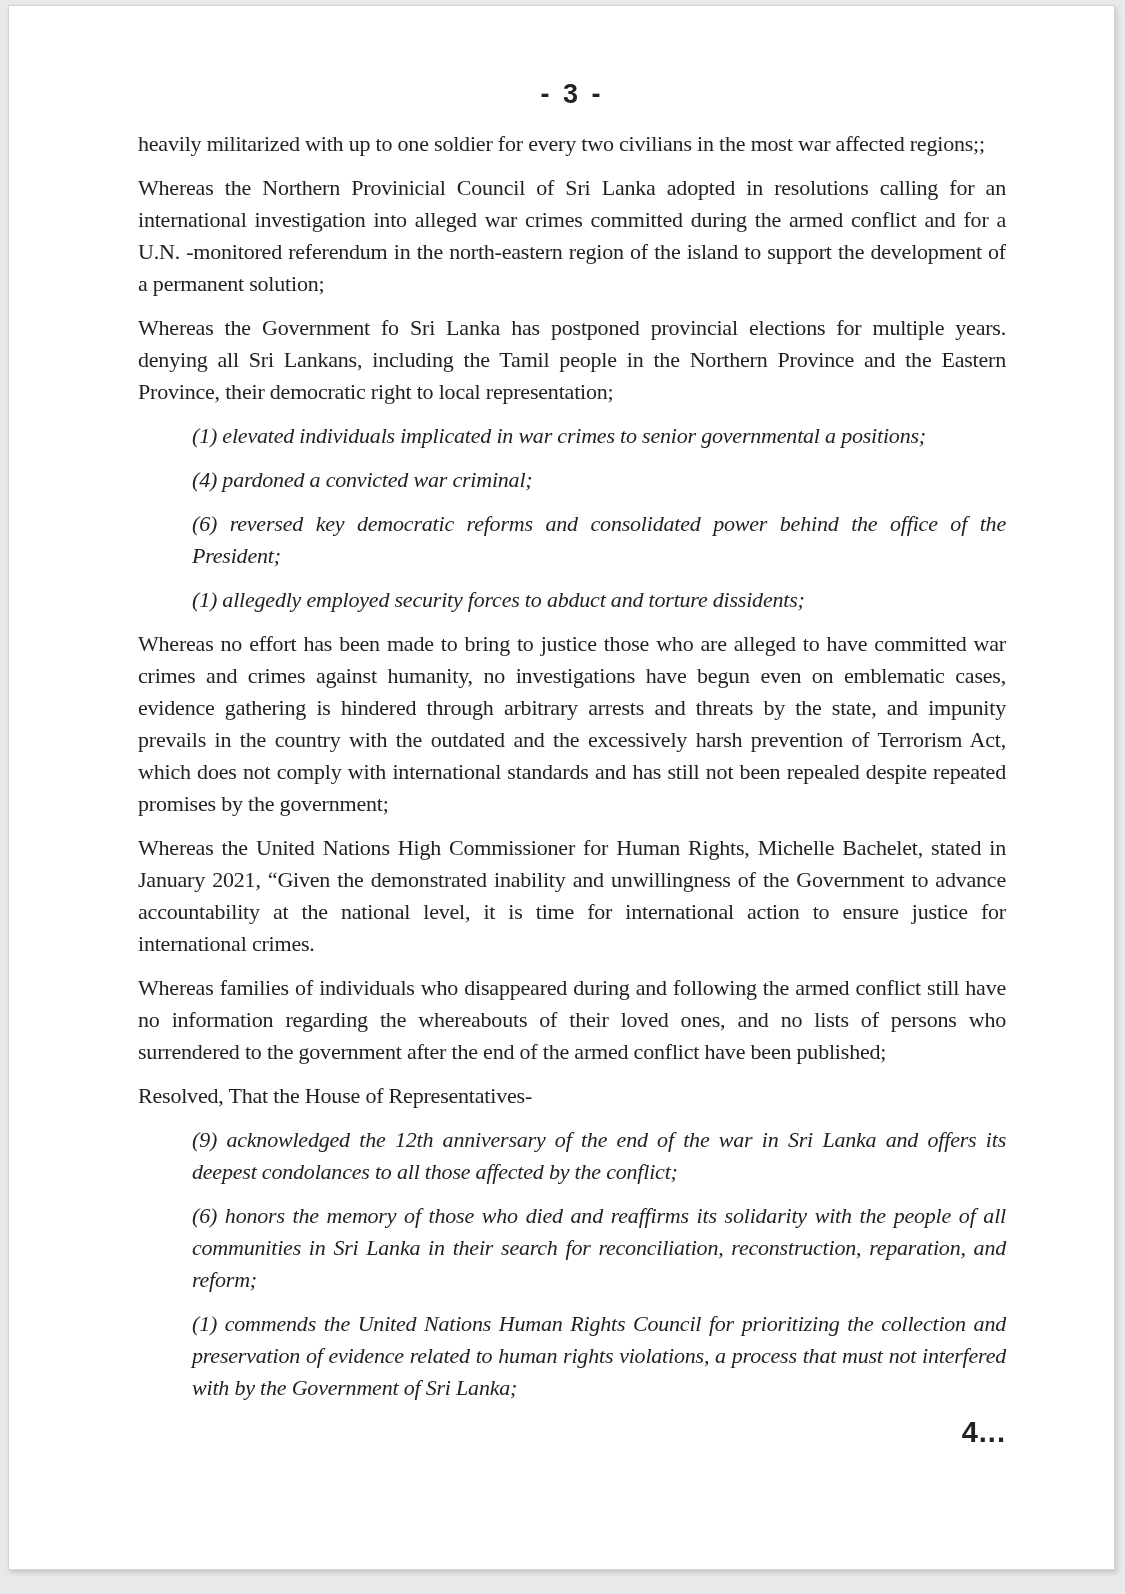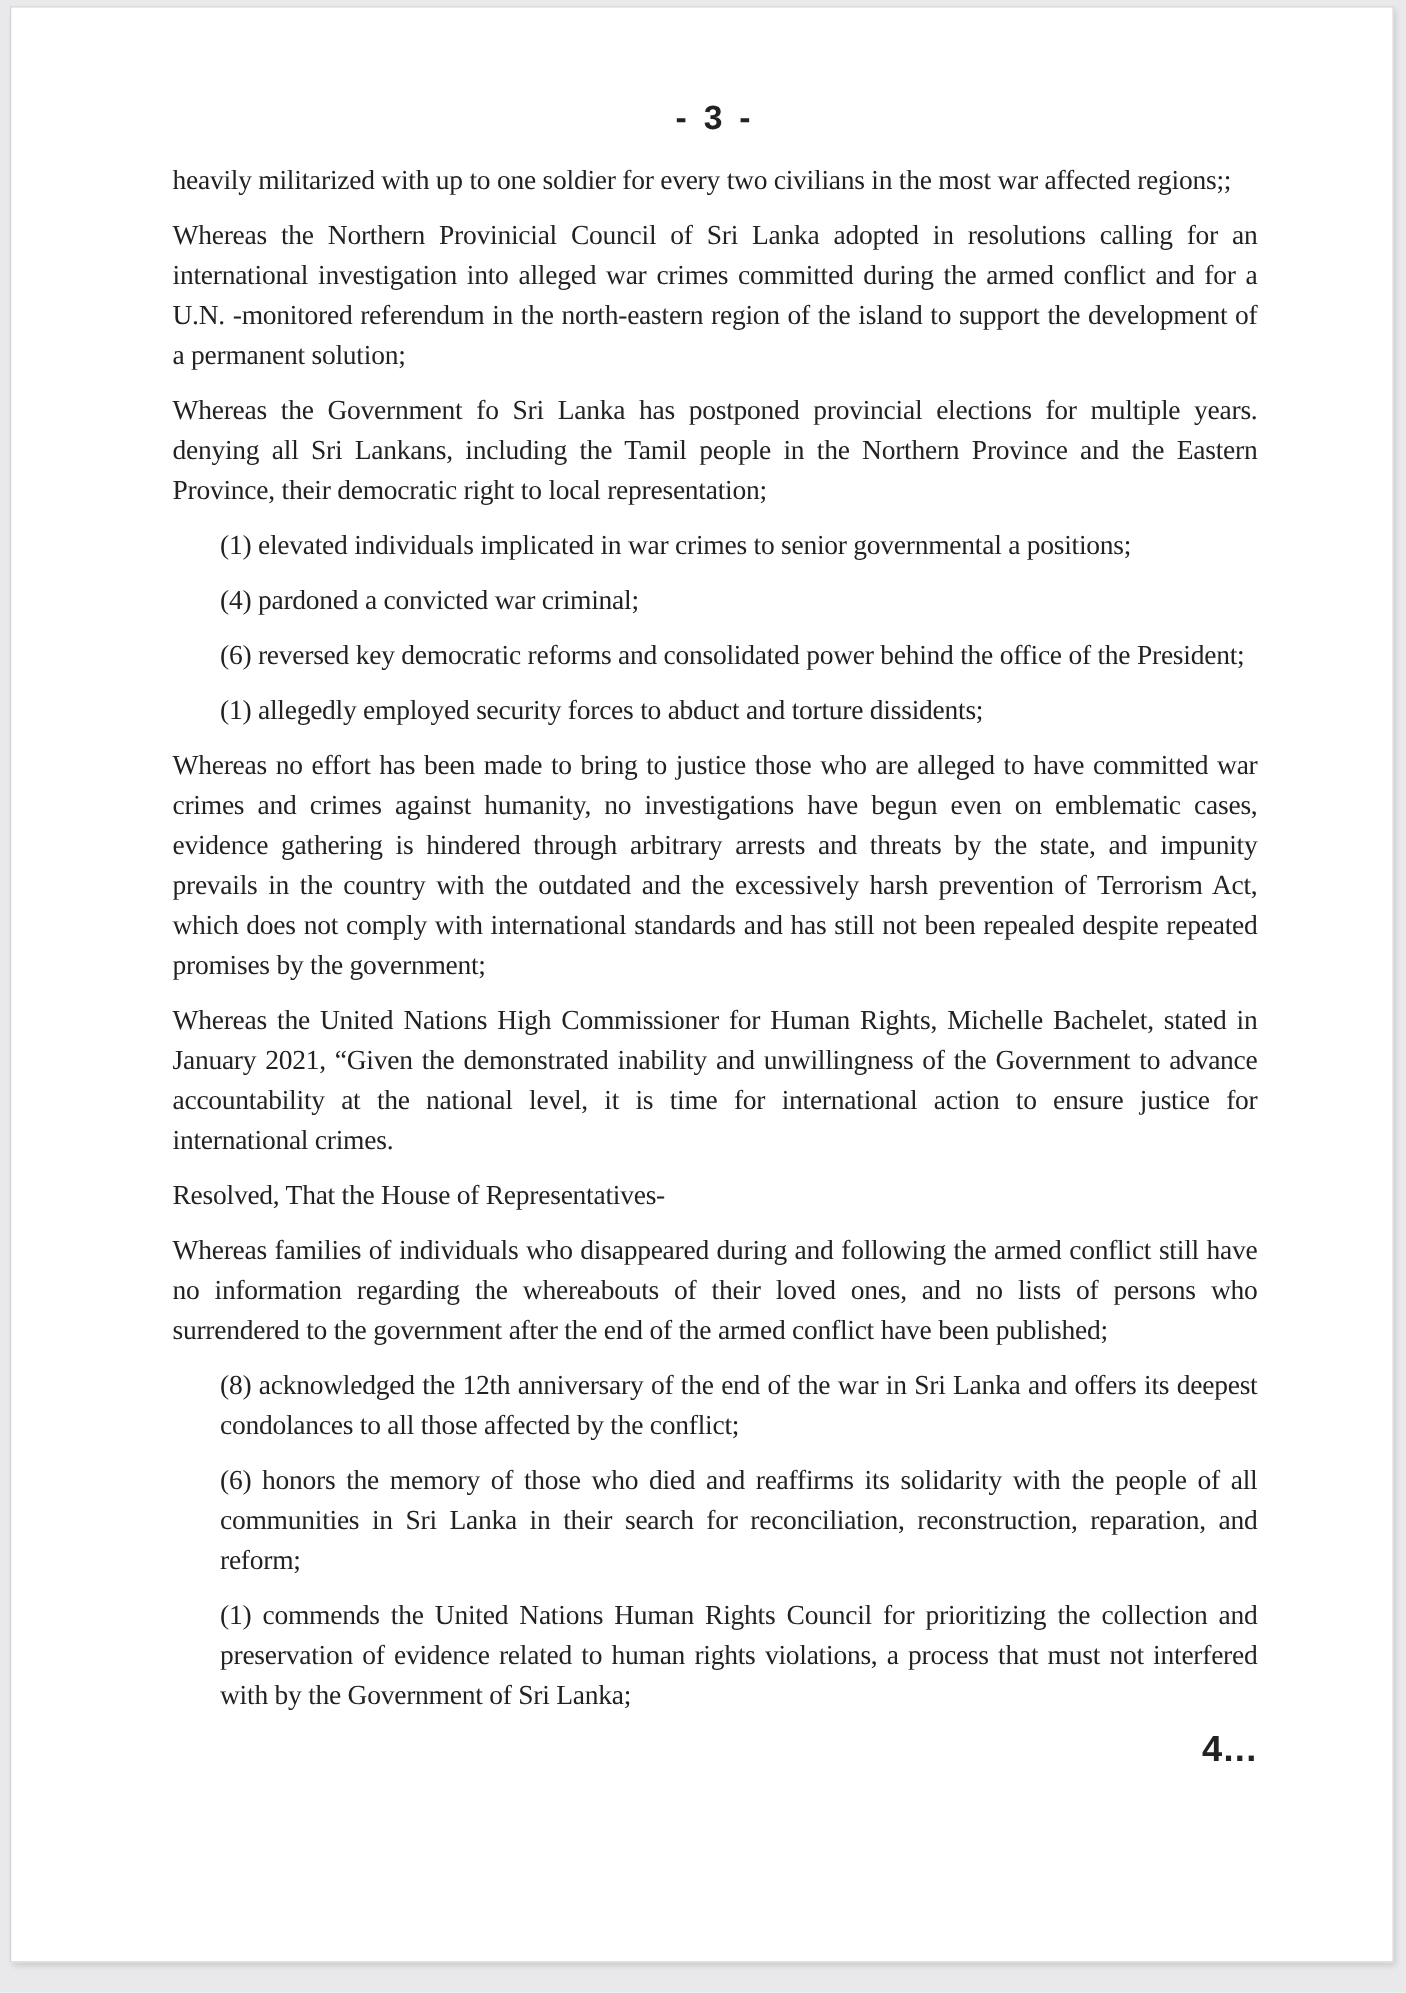--- a/index.html
+++ b/index.html
@@ -43,21 +43,21 @@
     font-size: 27px;
     letter-spacing: 3px;
     text-align: center;
     margin-bottom: 18px;
   }
   .para {
     margin: 0 0 12px 0;
     text-align: justify;
   }
   .para.indent-a { }
-  .para.item     { margin-left: 38px; }
+  .para.item     { margin-left: 54px; font-style: italic; }
   .continuation {
     font-family: "Liberation Sans", "DejaVu Sans", sans-serif;
     font-weight: bold;
     font-size: 29px;
     text-align: right;
     margin-top: 4px;
     letter-spacing: 1px;
   }
 </style>
 </head>
@@ -80,25 +80,25 @@
     <p class="para item">(4) pardoned a convicted war criminal;</p>
 
     <p class="para item">(6) reversed key democratic reforms and consolidated power behind the office of the President;</p>
 
     <p class="para item">(1) allegedly employed security forces to abduct and torture dissidents;</p>
 
     <p class="para flush">Whereas no effort has been made to bring to justice those who are alleged to have committed war crimes and crimes against humanity, no investigations have begun even on emblematic cases, evidence gathering is hindered through arbitrary arrests and threats by the state, and impunity prevails in the country with the outdated and the excessively harsh prevention of Terrorism Act, which does not comply with international standards and has still not been repealed despite repeated promises by the government;</p>
 
     <p class="para flush">Whereas the United Nations High Commissioner for Human Rights, Michelle Bachelet, stated in January 2021, “Given the demonstrated inability and unwillingness of the Government to advance accountability at the national level, it is time for international action to ensure justice for international crimes.</p>
 
+    <p class="para flush">Whereas families of individuals who disappeared during and following the armed conflict still have no information regarding the whereabouts of their loved ones, and no lists of persons who surrendered to the government after the end of the armed conflict have been published;</p>
+
     <p class="para flush">Resolved, That the House of Representatives-</p>
 
-    <p class="para flush">Whereas families of individuals who disappeared during and following the armed conflict still have no information regarding the whereabouts of their loved ones, and no lists of persons who surrendered to the government after the end of the armed conflict have been published;</p>
-
-    <p class="para item">(8) acknowledged the 12th anniversary of the end of the war in Sri Lanka and offers its deepest condolances to all those affected by the conflict;</p>
+    <p class="para item">(9) acknowledged the 12th anniversary of the end of the war in Sri Lanka and offers its deepest condolances to all those affected by the conflict;</p>
 
     <p class="para item">(6) honors the memory of those who died and reaffirms its solidarity with the people of all communities in Sri Lanka in their search for reconciliation, reconstruction, reparation, and reform;</p>
 
     <p class="para item">(1) commends the United Nations Human Rights Council for prioritizing the collection and preservation of evidence related to human rights violations, a process that must not interfered with by the Government of Sri Lanka;</p>
 
     <div class="continuation">4...</div>
 
   </div>
 </div>
 

